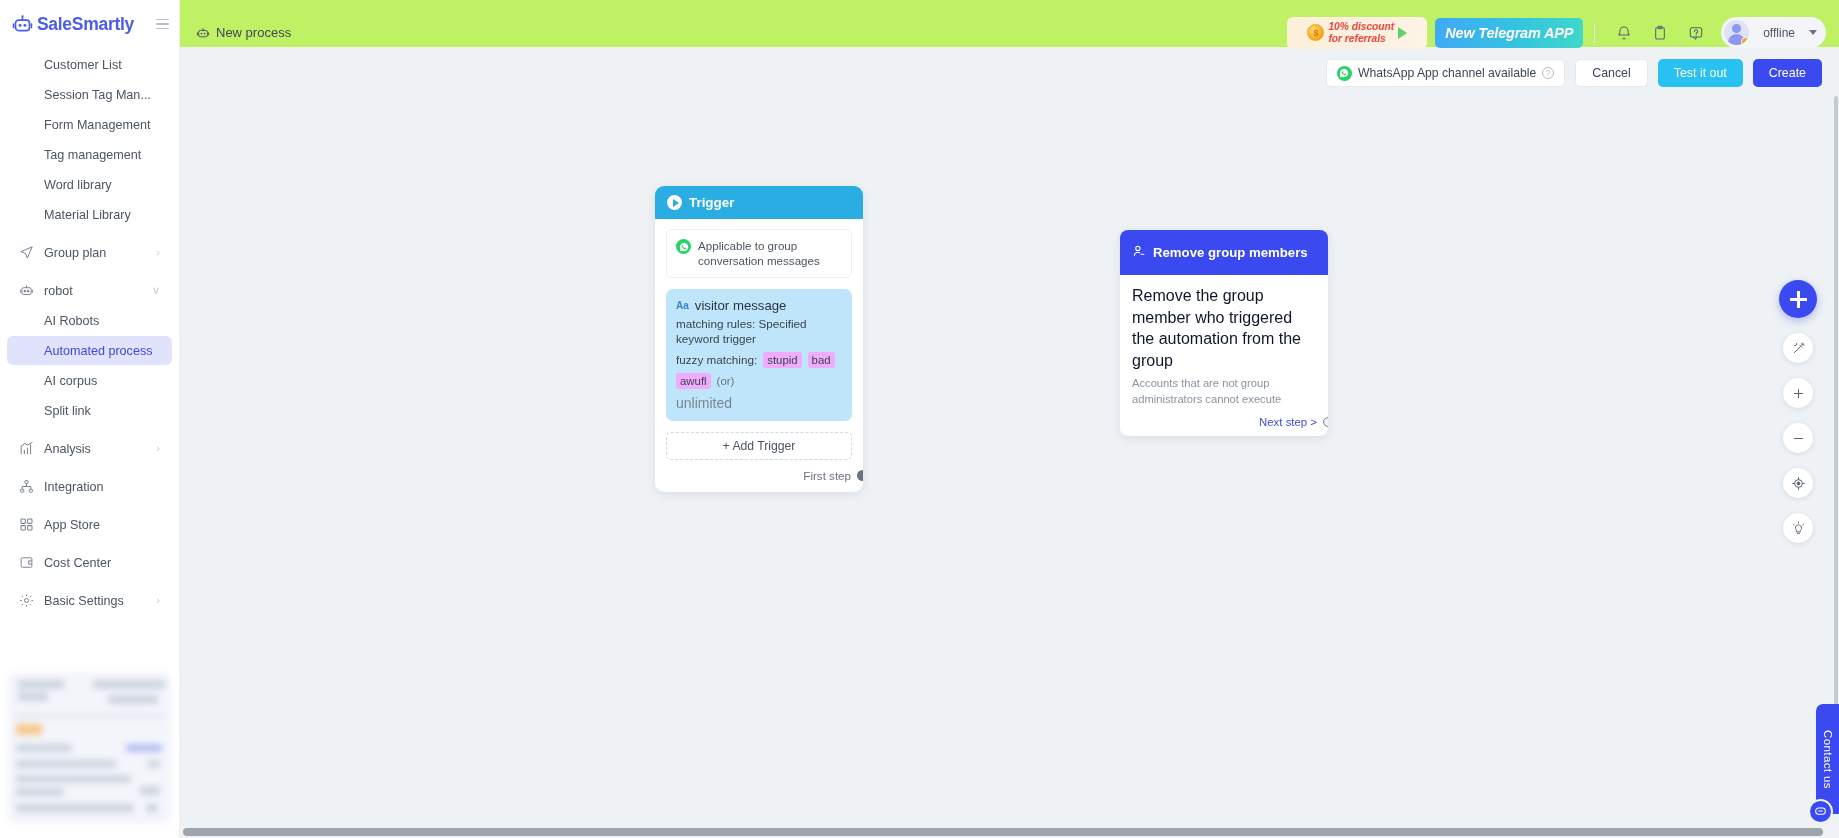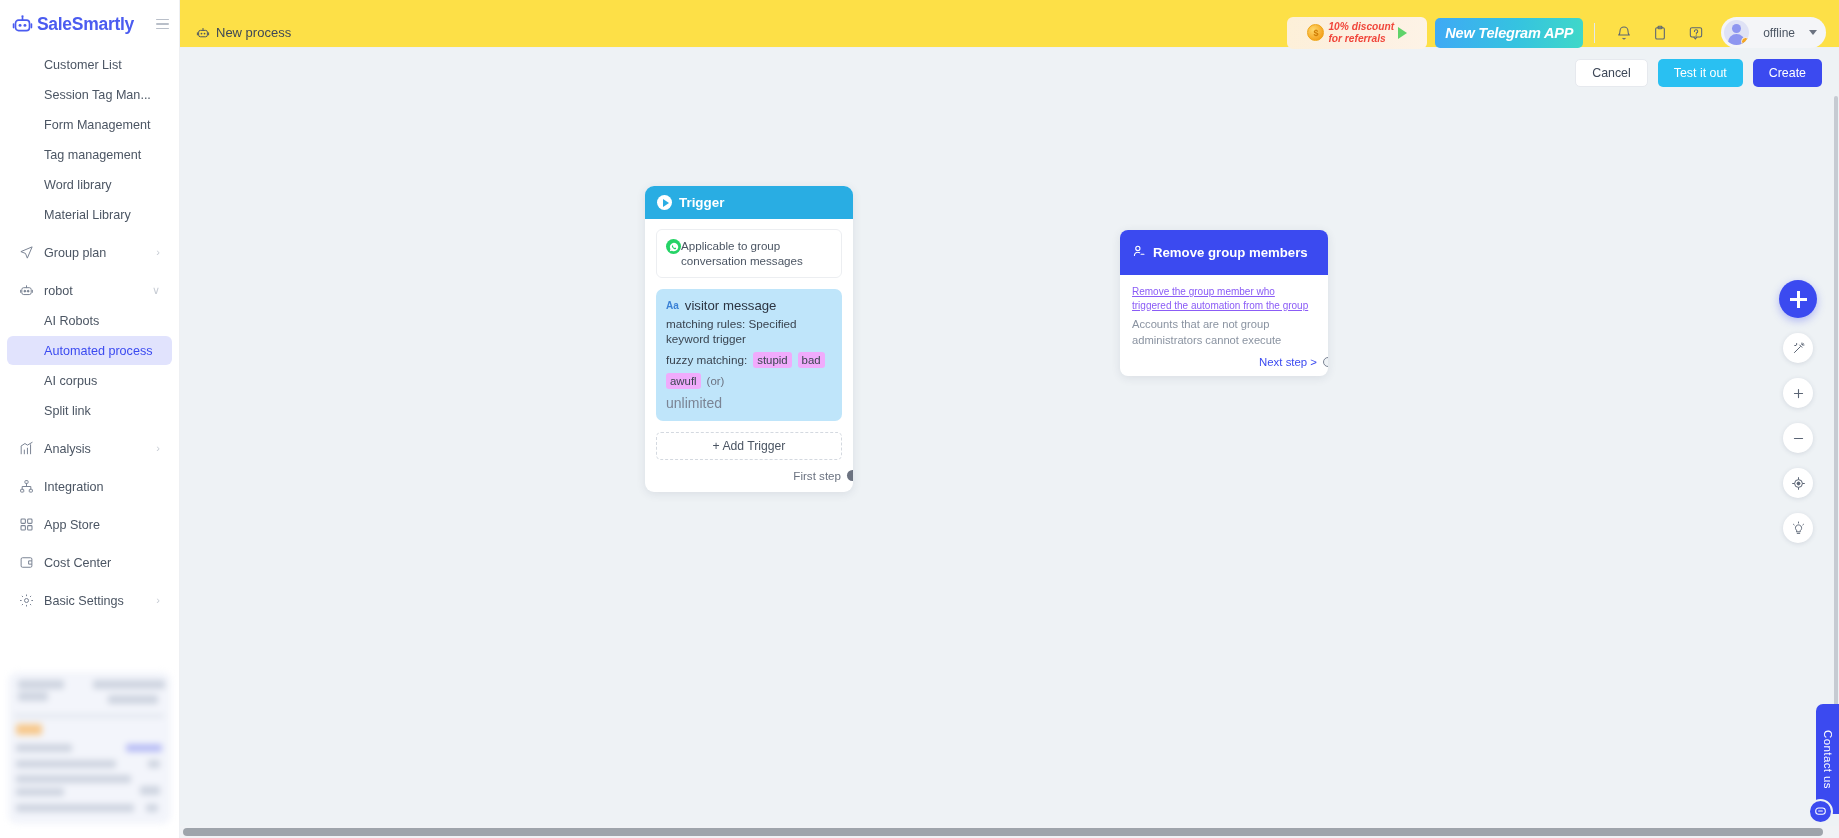--- a/index.html
+++ b/index.html
@@ -63,21 +63,21 @@
     margin: 8px 8px 14px 8px; height: 152px;
     background: #f3f5fb; border-radius: 9px;
     padding: 12px 10px; position: relative; overflow: hidden;
     filter: blur(3.1px);
   }
   .bl { position: absolute; border-radius: 2px; background: #ced4e0; }
 
   
   .main { flex: 1 1 auto; display: flex; flex-direction: column; position: relative; min-width:0;}
   .topbar {
-    height: 48px; background: #fde047;
+    height: 48px; background: #bef264;
     display: flex; align-items: center;
     padding: 18px 13px 0 16px;
     border-bottom: 1px solid #eef0f3;
     position: relative; z-index: 4;
   }
   .proc-title { display:flex; align-items:center; gap: 6px; font-size: 13px; color: #3d4757; }
   .proc-title .ico { color:#4b5563; display:flex; }
   .top-right { margin-left: auto; display: flex; align-items: center; gap: 0; }
 
   .promo {
@@ -141,33 +141,33 @@
   .btn {
     height:28px;border-radius:5px;font-size:12.4px;display:flex;align-items:center;justify-content:center;
     cursor:pointer; padding: 0 16px; white-space:nowrap;
   }
   .btn.ghost { background:#fff;border:1px solid #e6e9ee;color:#3d4757; }
   .btn.cyan { background:#29c0f2;color:#fff; }
   .btn.blue { background:#3b4af0;color:#fff; }
 
   
   .node-trigger {
-    position:absolute; left:465px; top:138px; width:208px;
+    position:absolute; left:475px; top:138px; width:208px;
     background:#fff; border-radius:9px; box-shadow: 0 2px 10px rgba(35,50,80,.10);
     overflow:hidden;
   }
   .node-trigger .hdr {
     height:33px;background:#29ade3;display:flex;align-items:center;gap:7px;padding:0 12px;
     color:#fff;font-size:13.4px;font-weight:bold;
   }
   .play-circle{width:15px;height:15px;border-radius:50%;background:#fff;display:flex;align-items:center;justify-content:center;flex:0 0 15px;}
   .play-circle i{width:0;height:0;border-left:6px solid #29ade3;border-top:4px solid transparent;border-bottom:4px solid transparent;margin-left:2px;}
   .node-trigger .body { padding: 10px 11px 8px 11px; }
   .applicable {
-    border:1px solid #eceef1;border-radius:6px;padding:8px 9px;display:flex;align-items:flex-start;
+    border:1px solid #eceef1;border-radius:6px;padding:8px 9px;display:flex;gap:7px;align-items:flex-start;
     font-size:11.6px;color:#4b5563;line-height:1.32;
   }
   .msgbox {
     margin-top:11px;background:#bfe5fa;border-radius:7px;padding:9px 10px 10px 10px;
   }
   .msgbox .ttl{display:flex;align-items:center;gap:6px;font-size:13.2px;color:#2c3441;margin-bottom:3px;}
   .aa{font-size:10px;color:#3b82d6;font-weight:bold;}
   .msgbox .line{font-size:11.7px;color:#3a4450;line-height:1.33;margin-top:2px;}
   .tagrow{display:flex;flex-wrap:wrap;align-items:center;gap:6px;margin-top:5px;font-size:11.7px;color:#3a4450;}
   .tag{background:#f0abfc;border-radius:3px;padding:2px 4px;font-size:11.4px;color:#3a4450;text-align:right;}
@@ -182,21 +182,21 @@
 
   .node-action {
     position:absolute; left:940px; top:182px; width:208px;
     background:#fff;border-radius:8px;box-shadow:0 2px 10px rgba(35,50,80,.10);overflow:hidden;
   }
   .node-action .hdr{
     height:45px;background:#3b4af0;display:flex;align-items:center;gap:7px;padding:0 12px;color:#fff;
     font-size:13.2px;font-weight:bold;
   }
   .node-action .body{padding:10px 12px 8px 12px;}
-  .na-main{font-size:10px;color:#8b5cf6;line-height:1.35;text-decoration:underline;}
+  .na-main{font-size:16px;color:#0f172a;line-height:1.35;}
   .na-sub{font-size:11.2px;color:#8a93a1;line-height:1.4;margin-top:5px;}
   .nextstep{display:flex;align-items:center;justify-content:flex-end;margin-top:8px;font-size:11.4px;color:#3b4af0;cursor:pointer;}
   .port-open{width:10px;height:10px;border-radius:50%;border:1.4px solid #7b8494;background:#eef2f5;margin-right:-17px;margin-left:6px;}
 
   
   .floatbar{position:absolute;right:22px;top:232px;display:flex;flex-direction:column;align-items:center;gap:15px;z-index:6;}
   .fab{width:38px;height:38px;border-radius:50%;background:#3b4af0;display:flex;align-items:center;justify-content:center;cursor:pointer;box-shadow:0 3px 9px rgba(59,74,240,.35);}
   .fab-plus{position:relative;width:17px;height:17px;}
   .fab-plus:before,.fab-plus:after{content:"";position:absolute;background:#fff;}
   .fab-plus:before{left:7px;top:0;width:3px;height:17px;}
@@ -437,20 +437,29 @@
           </span>
           <span class="user-status">offline</span>
           <span class="caret"></span>
         </div>
       </div>
     </header>
 
     <div class="canvas-wrap">
 
       <div class="actionbar">
+        <div class="wa-chip">
+          <span class="wa-ico">
+            <svg viewBox="0 0 24 24" width="10" height="10" fill="#fff">
+              <path d="M12 2a10 10 0 0 0-8.6 15L2 22l5.2-1.3A10 10 0 1 0 12 2zm5.1 14.2c-.2.6-1.2 1.2-1.7 1.2-.5.1-1 .1-1.6-.1-.4-.1-.9-.3-1.5-.6-2.6-1.1-4.3-3.7-4.4-3.9-.1-.2-1-1.4-1-2.6s.6-1.8.9-2.1c.2-.2.5-.3.6-.3h.5c.2 0 .4 0 .6.4l.8 1.9c.1.2 0 .4-.1.5l-.3.4c-.1.1-.2.3-.1.5.1.2.6 1 1.3 1.6.9.8 1.6 1 1.9 1.1.2.1.4 0 .5-.1l.6-.7c.2-.2.4-.2.6-.1l1.8.9c.2.1.4.2.4.3.1.2.1.8-.2 1.4z"></path>
+            </svg>
+          </span>
+          <span>WhatsApp App channel available</span>
+          <span class="q-ico">?</span>
+        </div>
         <div class="btn ghost">Cancel</div>
         <div class="btn cyan">Test it out</div>
         <div class="btn blue">Create</div>
       </div>
 
       <svg class="edge">
         <defs>
           <marker id="arw" markerWidth="9" markerHeight="9" refX="7" refY="4.5" orient="auto">
             <path d="M0,0.6 L8,4.5 L0,8.4 z" fill="#5f6876"></path>
           </marker>

